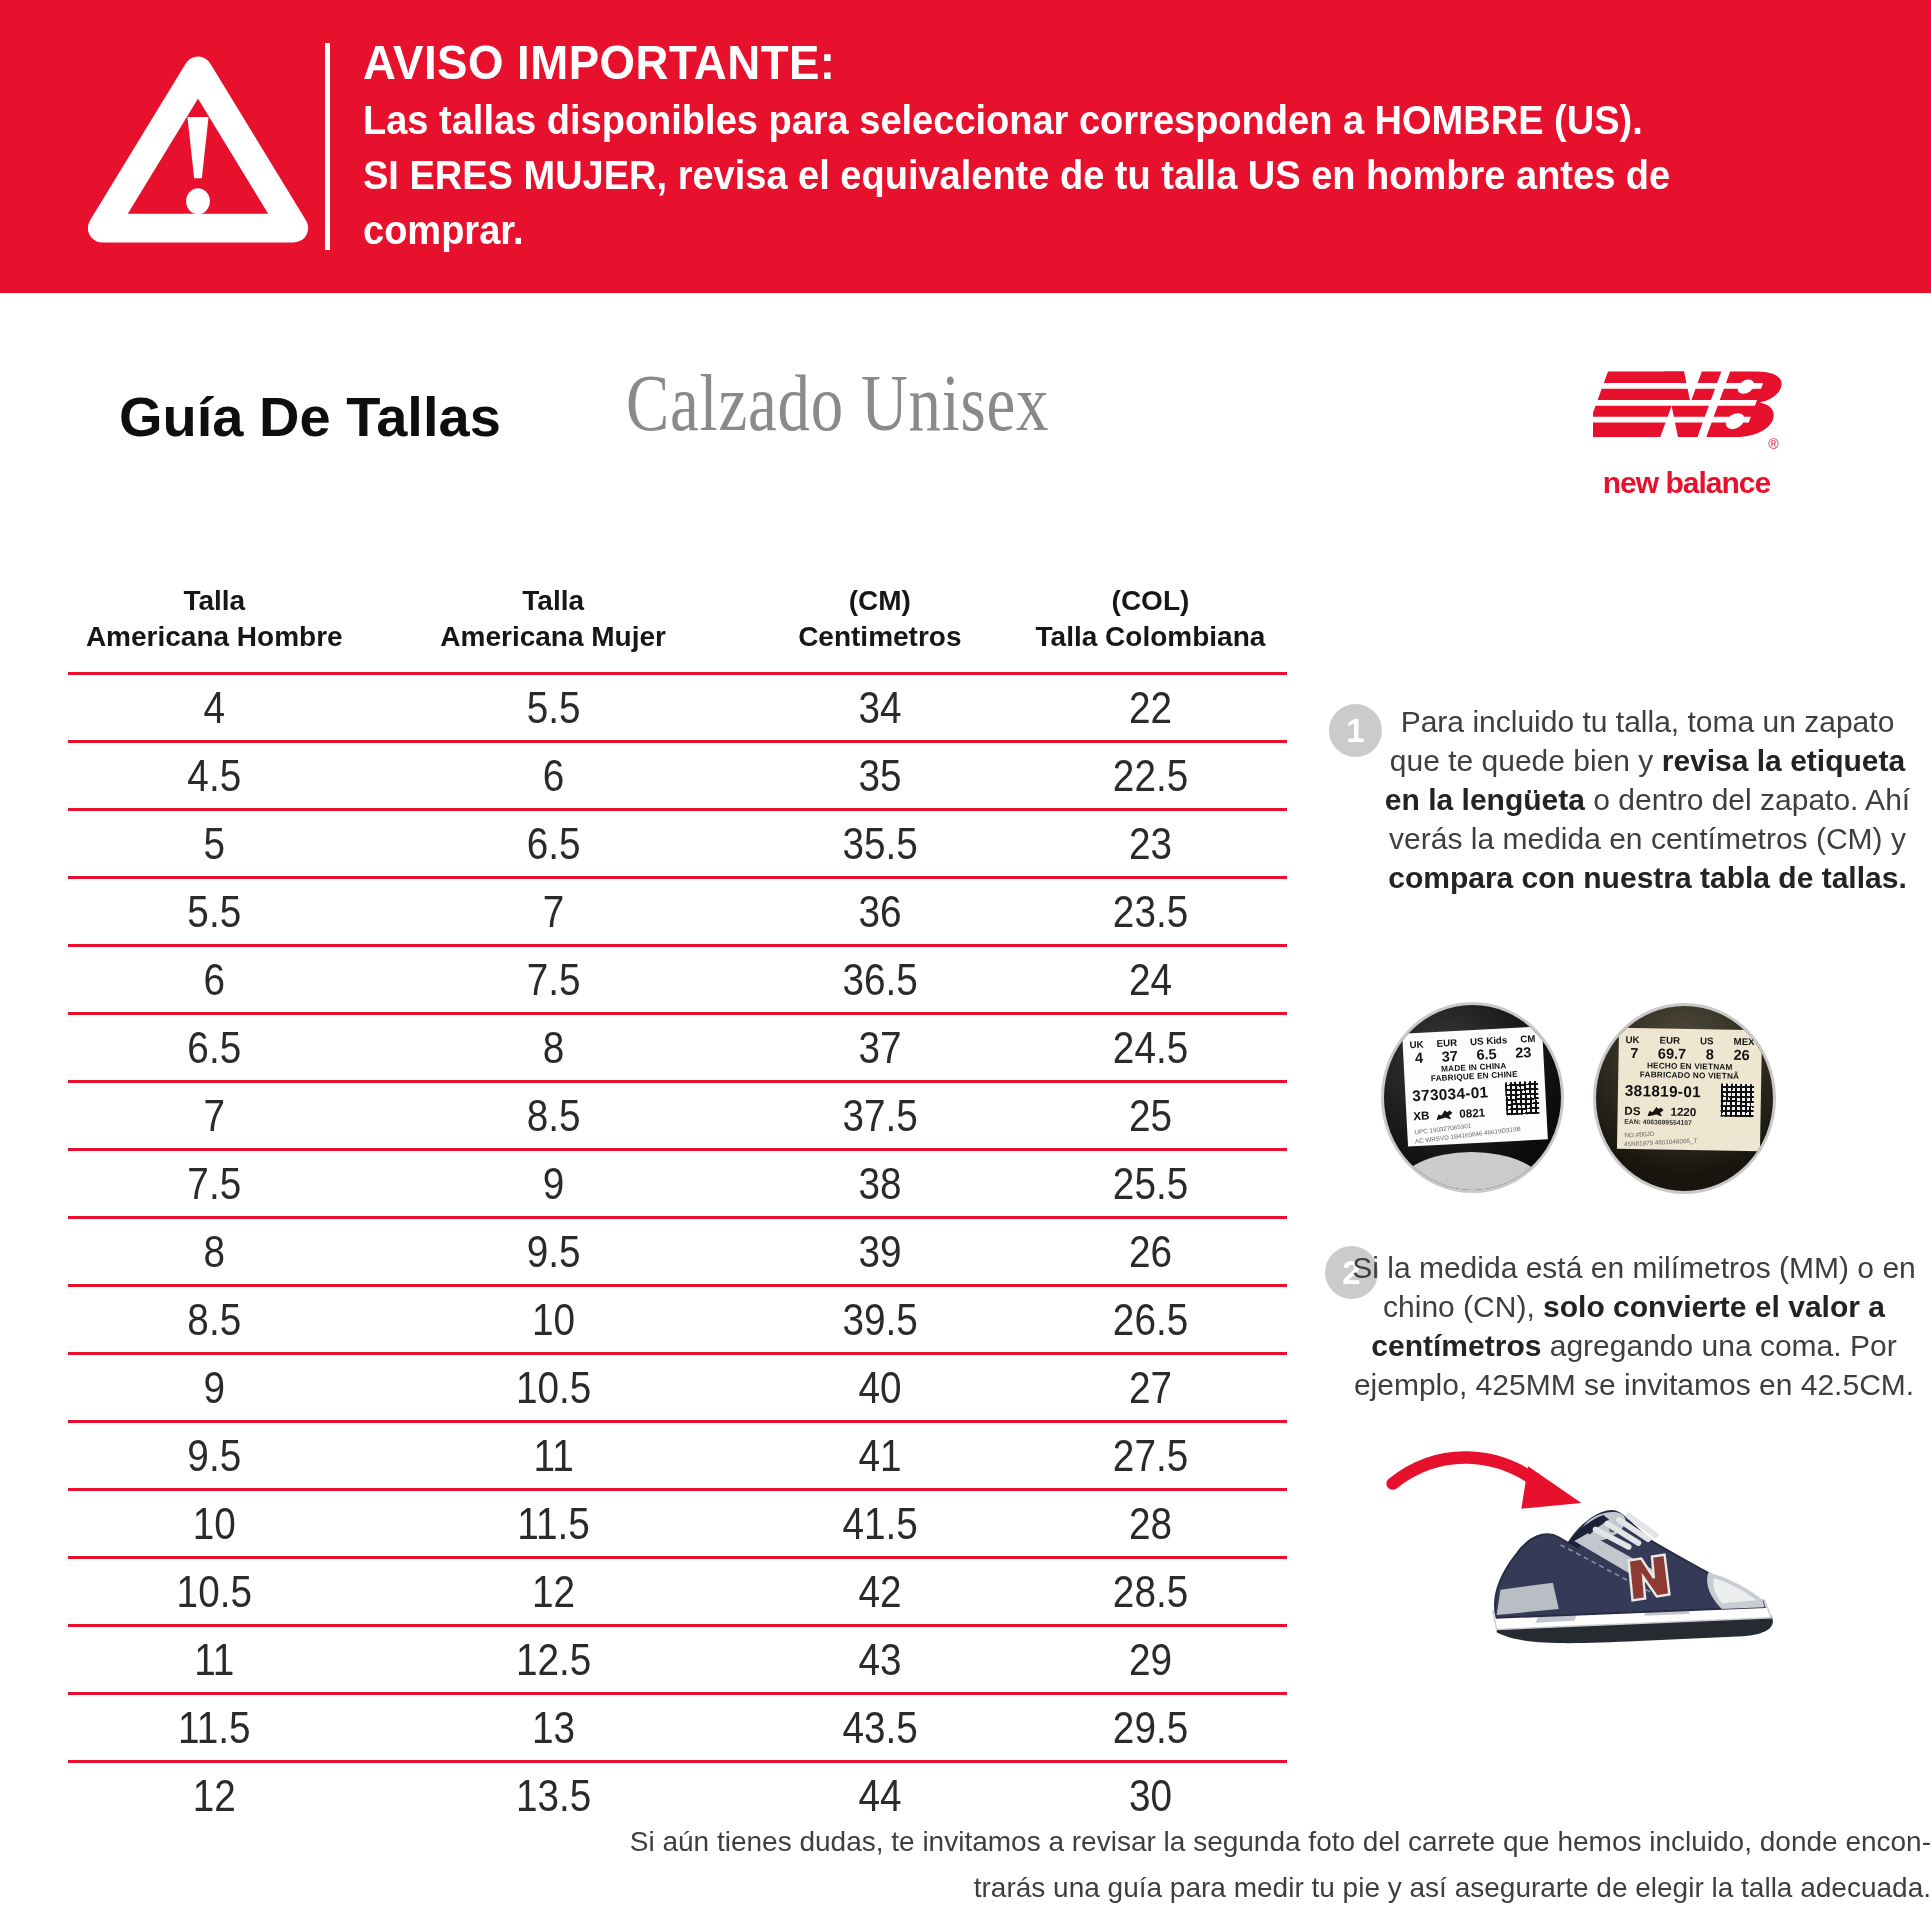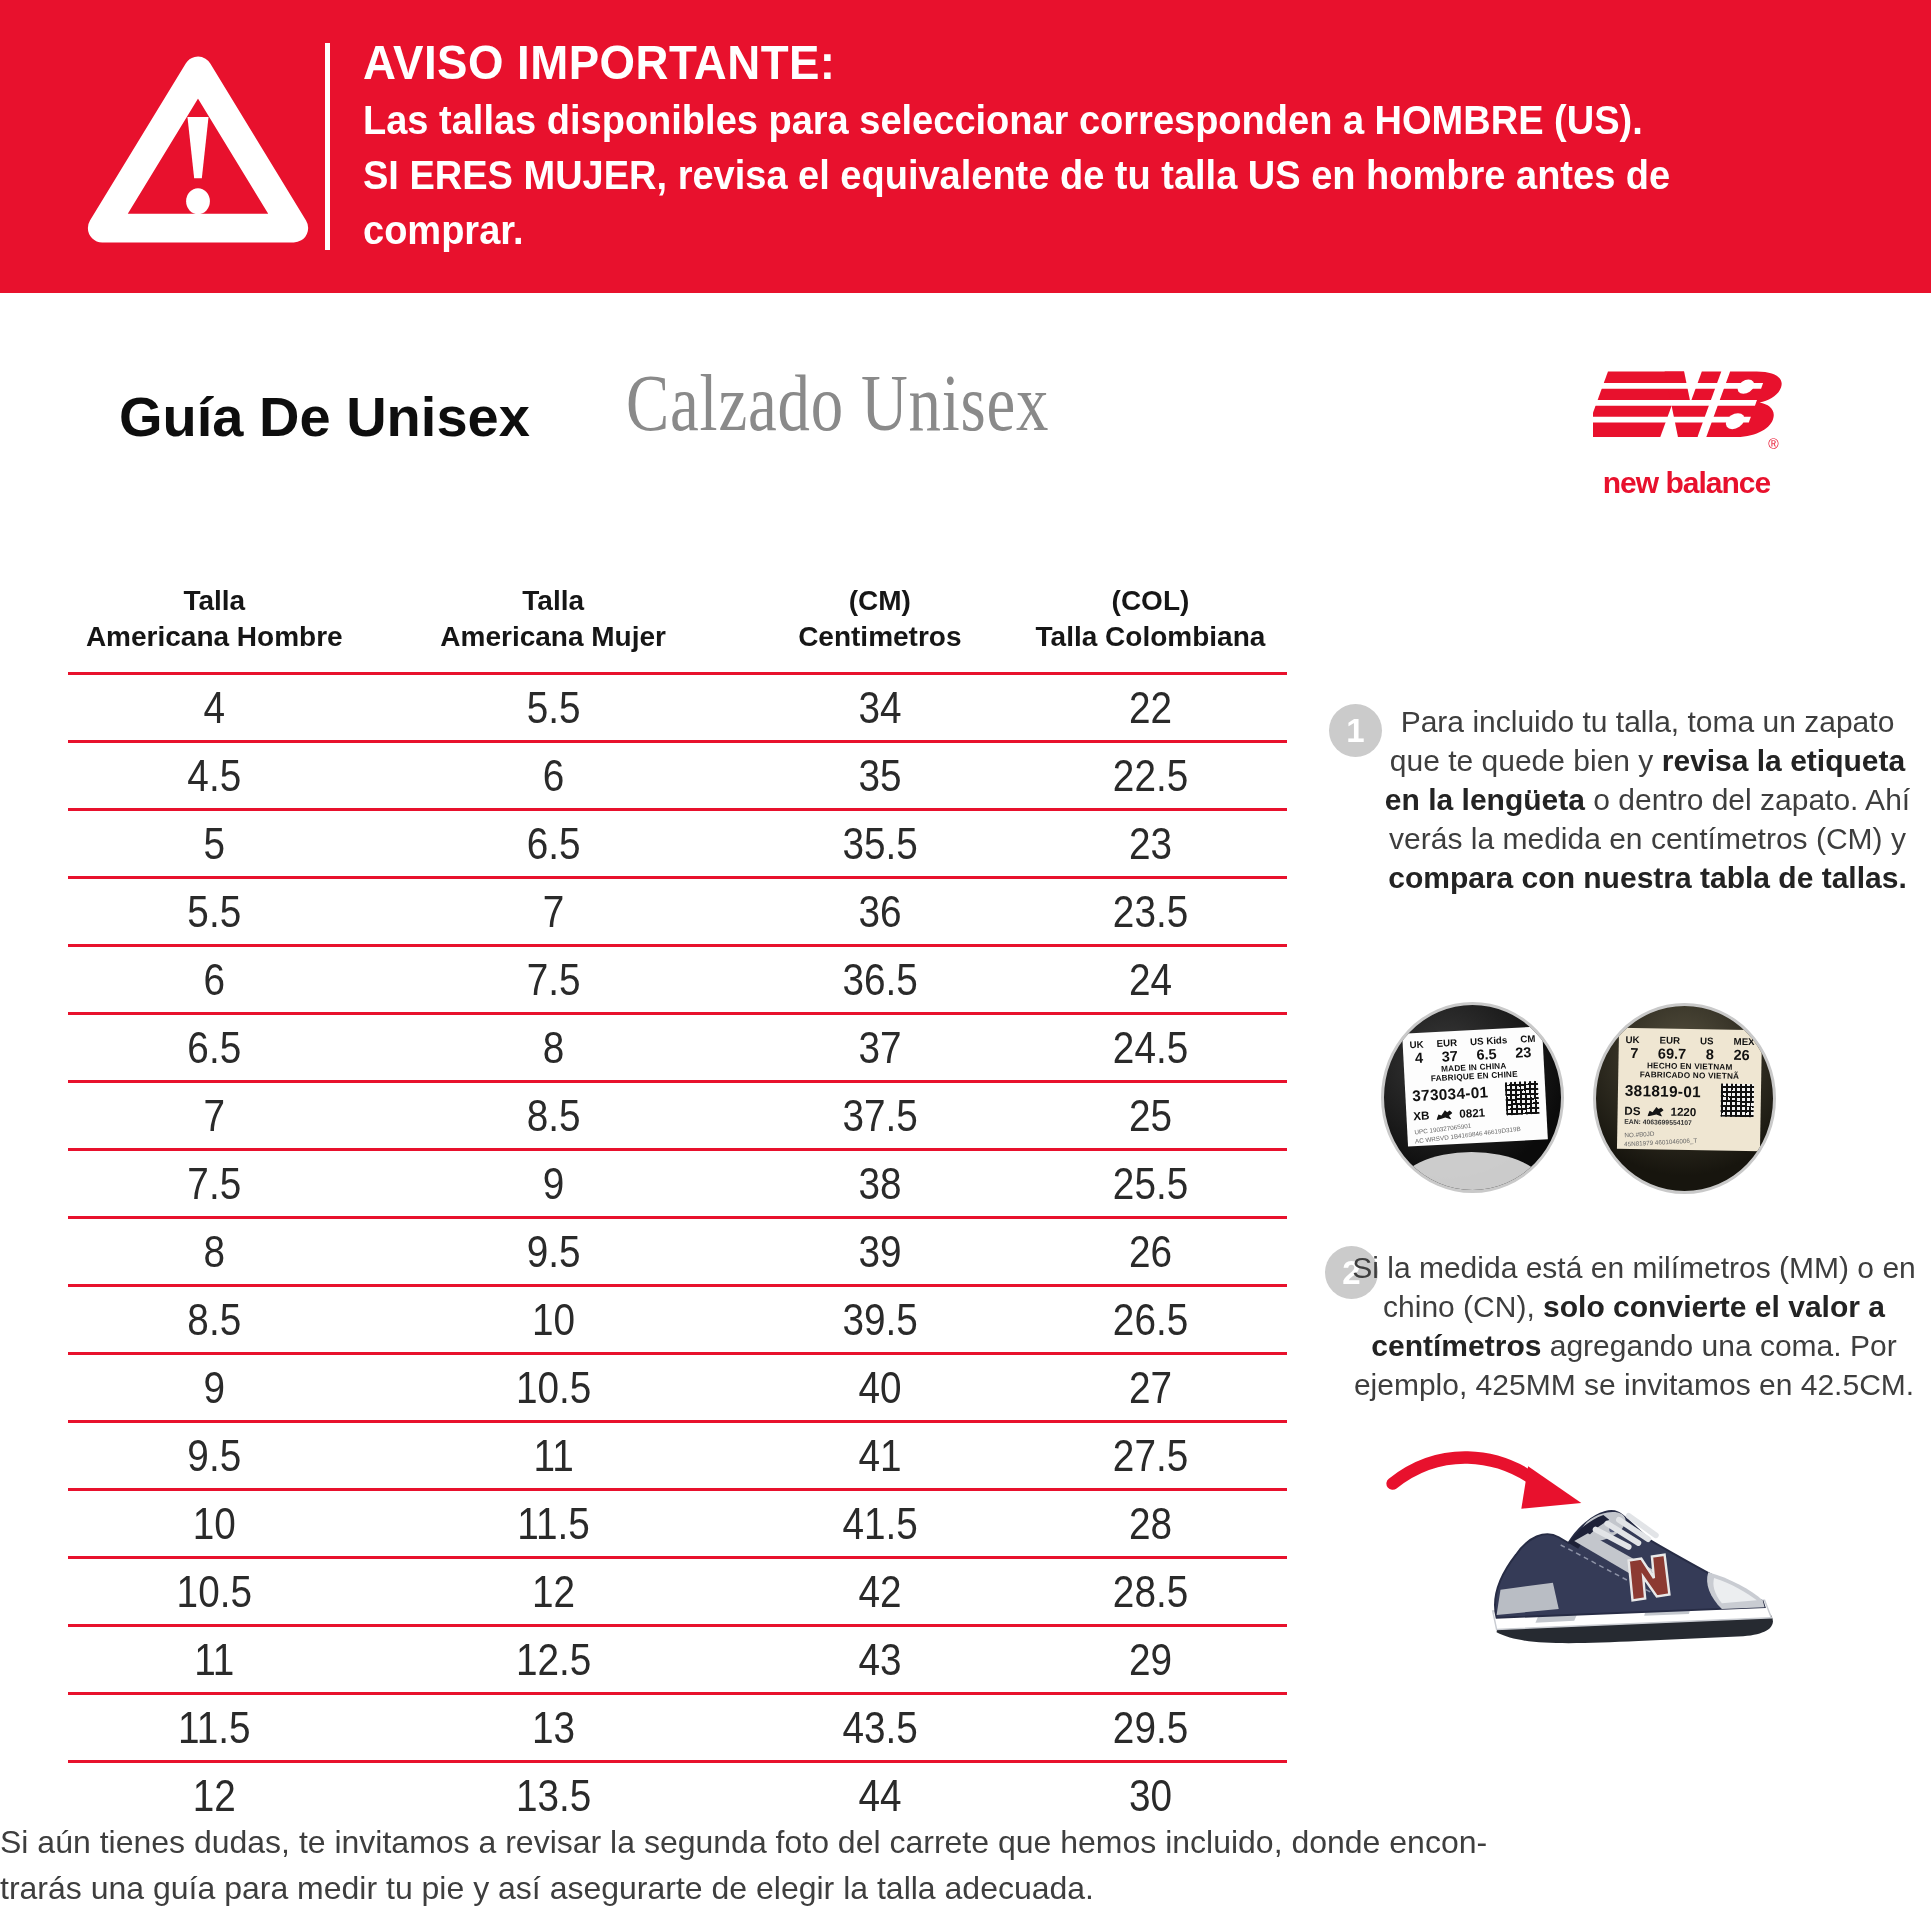--- a/index.html
+++ b/index.html
@@ -67,22 +67,22 @@
       background:repeating-linear-gradient(0deg,#111 0 1.9px,transparent 1.9px 4.8px),
                  repeating-linear-gradient(90deg,#111 0 1.9px,#f4f4f4 1.9px 4.8px);}
   .tag-ean{font-size:6.8px;font-weight:700;color:#333;margin-top:1px;}
   .tag-tiny{font-size:6.3px;color:#666;margin-top:1.9px;transform:rotate(-4deg);}
 
   
   #arrow{position:absolute;left:1383px;top:1441px;width:208px;height:89px;}
   #shoe{position:absolute;left:1483px;top:1500px;width:301px;height:156px;}
 
   
-  .footer{position:absolute;left:0;top:1819px;width:1931px;text-align:left;
-          font-size:32px;line-height:46px;color:#3E3E3E;}
+  .footer{position:absolute;left:0;top:1819px;width:1931px;text-align:right;
+          font-size:28px;line-height:46px;color:#3E3E3E;}
 </style>
 </head>
 <body>
 
 <div id="canvas">
 
   <header class="banner">
     <svg class="warn-svg" viewBox="0 0 120 106">
       <path d="M60 12 L110 94 L10 94 Z" fill="none" stroke="#fff" stroke-width="15" stroke-linejoin="round"></path>
       <path d="M54.5 36 L65.5 36 L62 68 L58 68 Z" fill="#fff"></path>
@@ -93,21 +93,21 @@
       <div class="b-title">AVISO IMPORTANTE:</div>
       <div>
 
       <div class="b-line">Las tallas disponibles para seleccionar corresponden a HOMBRE (US).</div>
           <div class="b-line">SI ERES MUJER, revisa el equivalente de tu talla US en hombre antes de</div>
           <div class="b-line">comprar.</div>
         </div>
     </div>
   </header>
 
-  <h1 class="page-title">Guía De Unisex</h1>
+  <h1 class="page-title">Guía De Tallas</h1>
   <h2 class="page-subtitle">Calzado Unisex</h2>
 
   <div class="nb-logo">
     <svg class="nb-mark" viewBox="-12 0 218 112">
       <g transform="translate(44,2)">
         <g transform="skewX(-20)" fill="#E8112D">
           <rect x="-34" y="14" width="86" height="74"></rect>
           <polygon points="30,14 52,14 94,88 72,88"></polygon>
           <rect x="72" y="14" width="22" height="74"></rect>
           <path d="M104,14 h30 c22,0 34,8 34,18 c0,9 -8,15 -18,17 c12,2 22,9 22,19 c0,12 -14,20 -38,20 h-30 z"></path>

